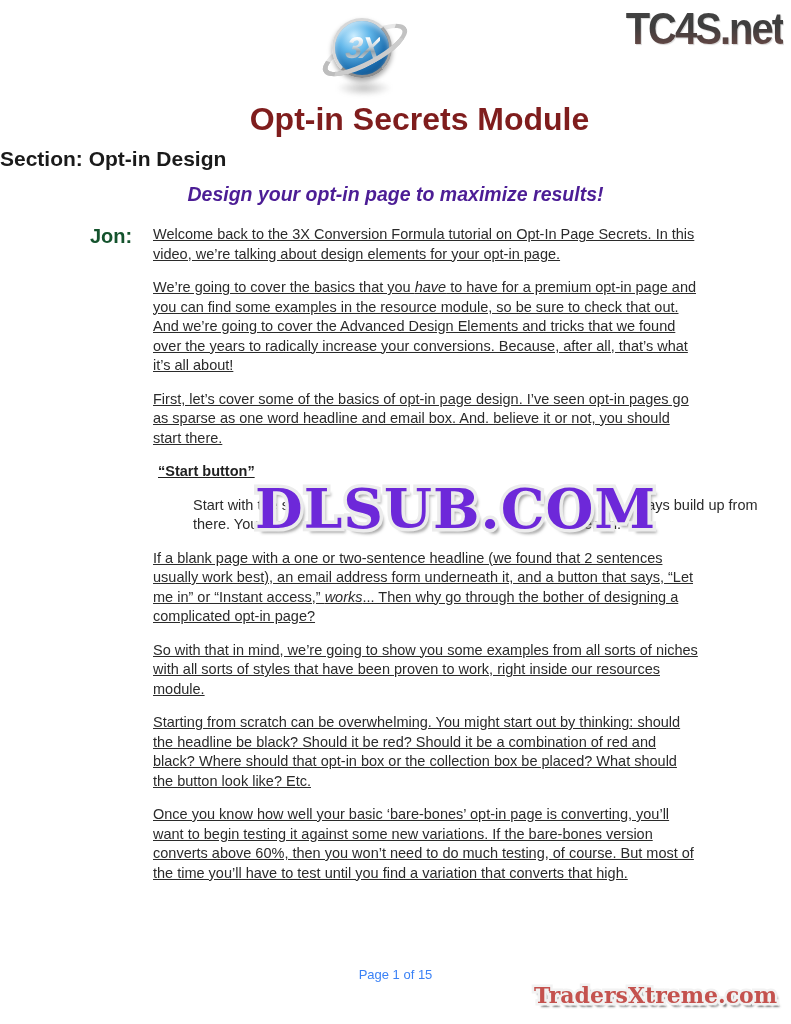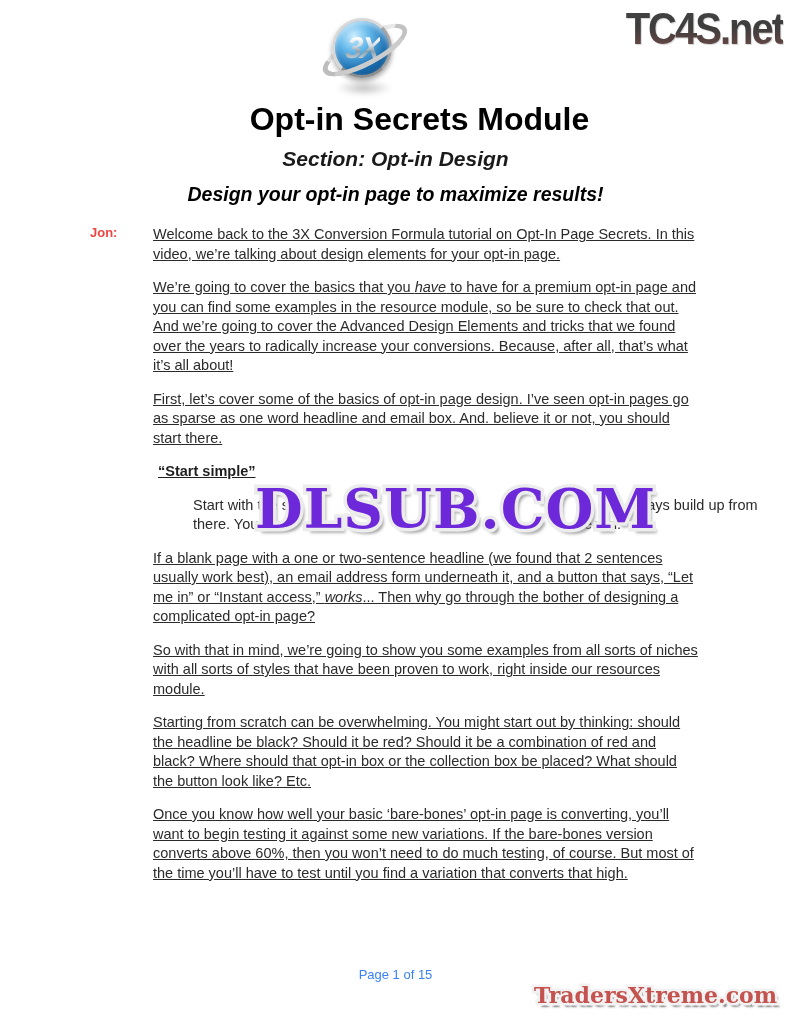--- a/index.html
+++ b/index.html
@@ -53,29 +53,29 @@
     filter:blur(2px);
   }
   .logo-textblock { position:absolute; left:92px; top:18px; width:96px; }
   .logo-line1 { font-size:15px; font-weight:bold; color:#3b3b3b; letter-spacing:.5px; transform:scaleY(1.15); transform-origin:left top; }
   .logo-line2 { font-size:23px; font-weight:bold; color:#2d7fc1; letter-spacing:.5px; line-height:24px; transform:scaleY(1.05); transform-origin:left top; }
   .logo-tagline { margin-top:2px; font-size:5px; color:#666; letter-spacing:.2px; white-space:nowrap; border-top:1px solid #9a9a9a; padding-top:1px; width:102px;}
   .logo-tagline .accent { color:#2d7fc1; font-weight:bold; }
 
   
   .doc-title { position:absolute; top:101px; left:0; width:100%; text-align:center;
-    font-size:32px; font-weight:bold; color:#000000; letter-spacing:0;padding-left:48px; }
-  .doc-section { position:absolute; top:147px; left:0; width:100%; text-align:center;
-    font-size:21px; font-weight:bold; font-style:italic; color:#1a1a1a; }
+    font-size:32px; font-weight:bold; color:#7f1d1d; letter-spacing:0;padding-left:48px; }
+  .doc-section { position:absolute; top:147px; left:0; width:100%; text-align:left;
+    font-size:21px; font-weight:bold; color:#1a1a1a; }
   .doc-subtitle { position:absolute; top:183px; left:0; width:100%; text-align:center;
-    font-size:19.5px; font-weight:bold; font-style:italic; color:#000000; }
+    font-size:19.5px; font-weight:bold; font-style:italic; color:#4c1d95; }
 
   
   .transcript { position:absolute; left:90px; top:225px; width:612px; }
-  .speaker { position:absolute; left:0; top:0; font-weight:bold; font-size:13px; color:#ef4444; }
+  .speaker { position:absolute; left:0; top:0; font-weight:bold; font-size:20px; color:#14532d; }
   .paras { margin-left:63px; width:548px; font-size:14.5px; line-height:19.5px; }
   .paras p { margin:0 0 14px 0;text-decoration:underline; }
   .it { font-style:italic; }
   .start-simple { font-weight:bold; color:#1f1f1f; padding-left:5px; margin:0 0 14px 0; }
 
   
   .p4 { position:relative; height:39px; margin:0 0 14px 0; }
   .p4-line { position:relative; height:19.5px; white-space:nowrap;margin-left:40px; }
   .p4-right { position:absolute; top:0; white-space:nowrap; }
   .p4-r1 { left:405px; }
@@ -130,21 +130,21 @@
   <div class="transcript">
     <div class="speaker">Jon:</div>
     <div class="paras">
 
       <p>Welcome back to the 3X Conversion Formula tutorial on Opt-In Page Secrets. In this video, we’re talking about design elements for your opt-in page.</p>
 
       <p><span>We’re going to cover the basics that you </span><span class="it">have</span><span> to have for a premium opt-in page and you can find some examples in the resource module, so be sure to check that out. And we’re going to cover the Advanced Design Elements and tricks that we found over the years to radically increase your conversions. Because, after all, that’s what it’s all about!</span></p>
 
       <p>First, let’s cover some of the basics of opt-in page design. I’ve seen opt-in pages go as sparse as one word headline and email box. And. believe it or not, you should start there.</p>
 
-      <p class="start-simple">“Start simple”</p>
+      <p class="start-simple">“Start button”</p>
 
       <div class="p4">
         <div class="p4-line"><span>Start with the s</span><span class="p4-right p4-r1">can always build up from</span></div>
         <div class="p4-line"><span>there. You can</span><span class="p4-right p4-r2">er on.</span></div>
         <div class="dlsub stroke-text" data-text="DLSUB.COM">DLSUB.COM</div>
       </div>
 
       <p><span>If a blank page with a one or two-sentence headline (we found that 2 sentences usually work best), an email address form underneath it, and a button that says, “Let me in” or “Instant access,” </span><span class="it">works</span><span>... Then why go through the bother of designing a complicated opt-in page?</span></p>
 
 

